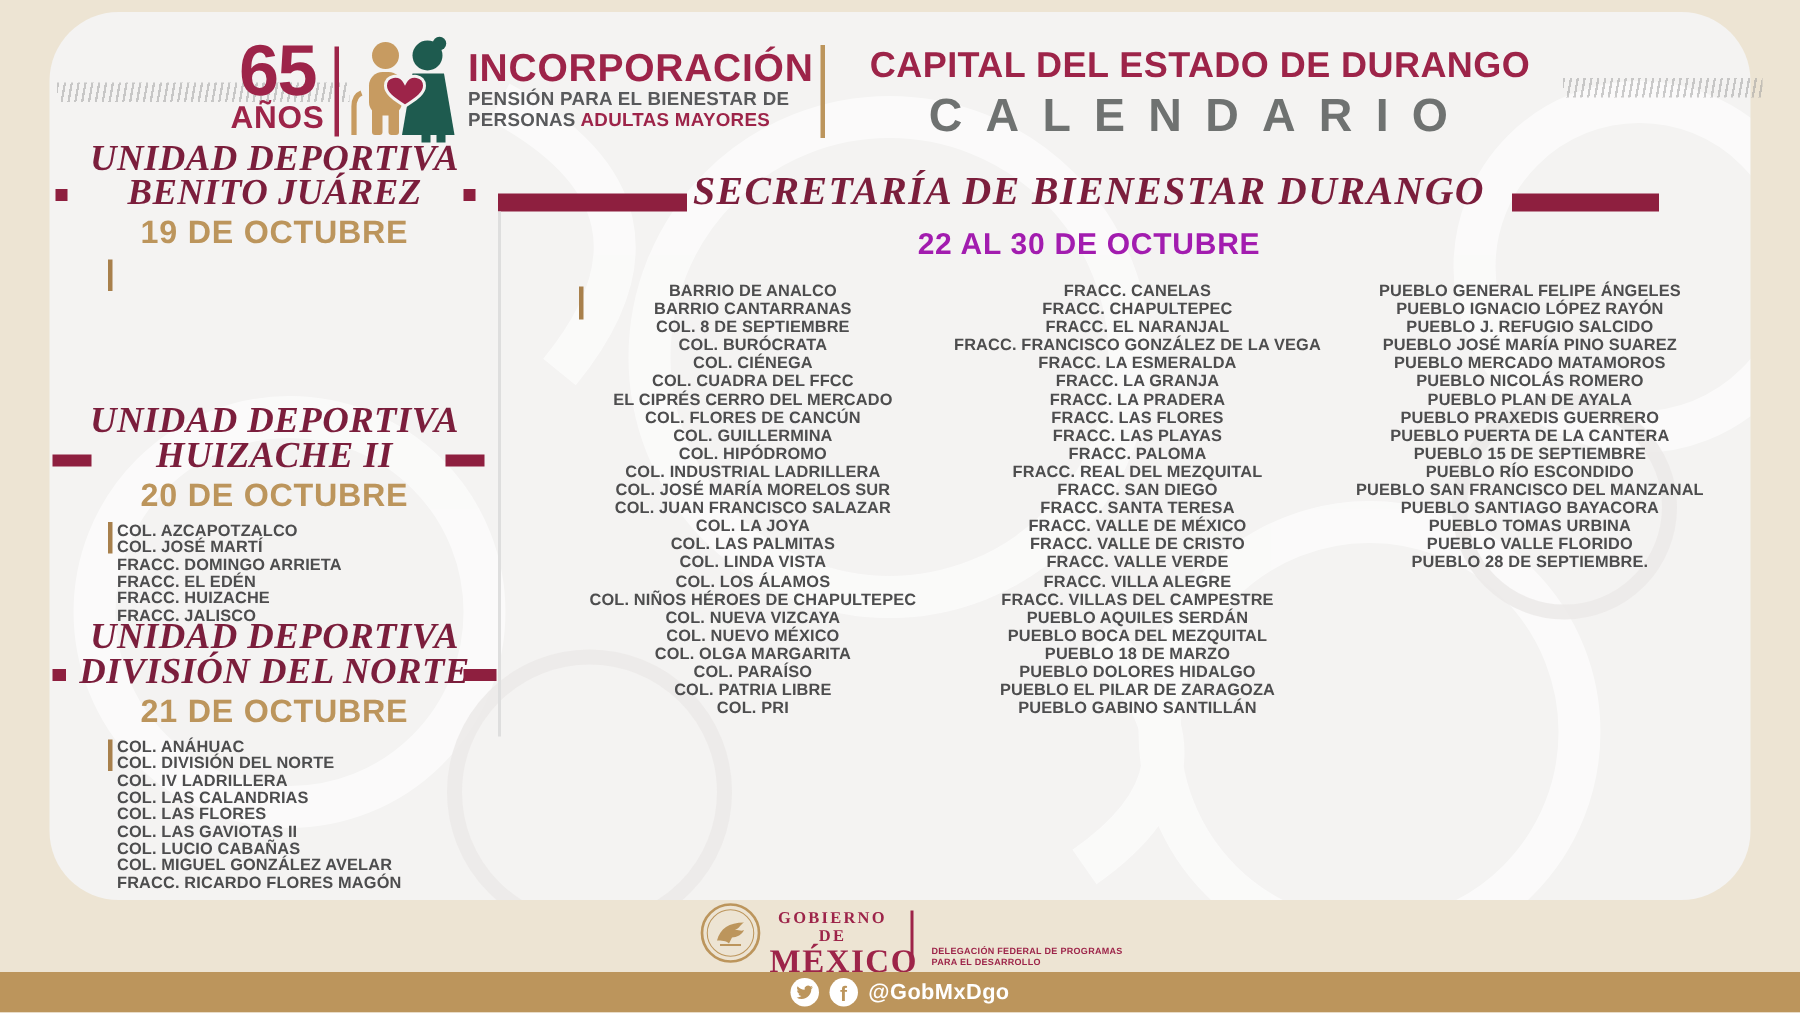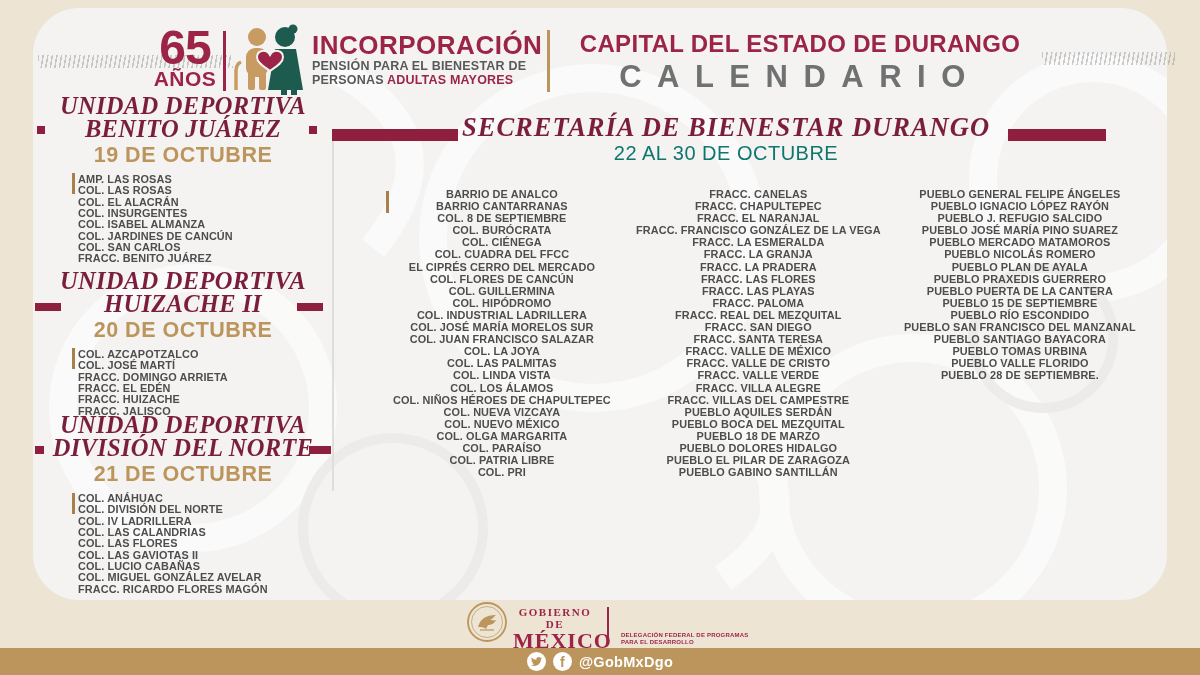--- a/index.html
+++ b/index.html
@@ -43,21 +43,21 @@
   .s2 .bl{left:0;top:33px;width:26px;}    .s2 .br{right:8px;top:33px;width:26px;}
   .s3 .bl{left:0;top:32px;width:9px;}     .s3 .br{right:0;top:32px;width:22px;}
   .accent{position:absolute;width:2.5px;height:21px;background:#A8804C;}
   .lsec .accent{left:37px;}
   .s1 .accent{top:78px;}.s2 .accent{top:78px;}.s3 .accent{top:79px;}
 
   
   .main{position:absolute;left:330px;top:112px;width:792px;text-align:center;}
   .main .ttl{font-family:"Liberation Serif",serif;font-style:italic;font-weight:bold;
              font-size:26.5px;color:#7B1E3C;letter-spacing:1px;line-height:30px;}
-  .main .date{font-size:20px;font-weight:normal;color:#0f766e;letter-spacing:.5px;margin-top:0;}
+  .main .date{font-size:20px;font-weight:bold;color:#a21caf;letter-spacing:.5px;margin-top:10px;}
   .main .bar{position:absolute;height:12px;background:#8E1F3F;top:17px;}
   .bar-l{left:2px;width:126px;}
   .bar-r{right:16px;width:98px;}
   .vline{position:absolute;left:2px;top:29px;width:1.5px;height:350px;background:#DEDEDE;}
   .mcol{position:absolute;top:76px;text-align:center;font-size:10.9px;font-weight:bold;color:#4D4D4E;
         line-height:12.1px;letter-spacing:.1px;white-space:nowrap;}
   .mc1{left:63px;}.mc2{left:306px;}.mc3{left:574px;}
   .main .accent{left:56px;top:79px;height:22px;}
 
   
@@ -136,30 +136,20 @@
     <div class="t">CAPITAL DEL ESTADO DE DURANGO</div>
     <div class="c">CALENDARIO</div>
   </div>
 
   <div class="lsec s1">
     <div class="bracket bl"></div>
     <div class="bracket br"></div>
     <div class="accent"></div>
     <div class="ttl"><span>UNIDAD DEPORTIVA</span><br><span>BENITO JUÁREZ</span></div>
     <div class="date">19 DE OCTUBRE</div>
-    <div class="items">
-        <div>AMP. LAS ROSAS</div>
-        <div>COL. LAS ROSAS</div>
-        <div>COL. EL ALACRÁN</div>
-        <div>COL. INSURGENTES</div>
-        <div>COL. ISABEL ALMANZA</div>
-        <div>COL. JARDINES DE CANCÚN</div>
-        <div>COL. SAN CARLOS</div>
-        <div>FRACC. BENITO JUÁREZ</div>
-      </div>
   </div>
 
   <div class="lsec s2">
     <div class="bracket bl"></div>
     <div class="bracket br"></div>
     <div class="accent"></div>
     <div class="ttl"><span>UNIDAD DEPORTIVA</span><br><span>HUIZACHE II</span></div>
     <div class="date">20 DE OCTUBRE</div>
     <div class="items">
         <div>COL. AZCAPOTZALCO</div>

